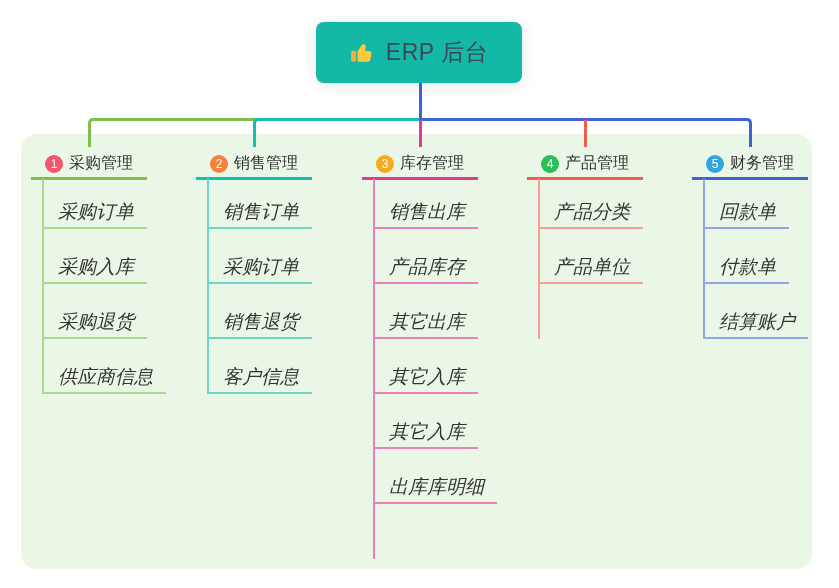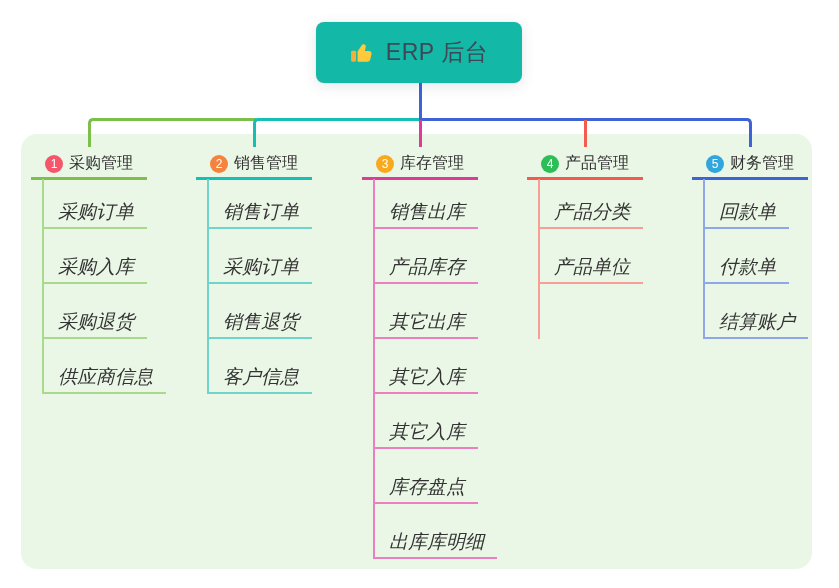--- a/index.html
+++ b/index.html
@@ -130,23 +130,20 @@
           <div class="child-row">
             <span class="child-node" style="border-bottom: 2px solid rgb(236, 127, 190);">其它出库</span>
           </div>
           <div class="child-row">
             <span class="child-node" style="border-bottom: 2px solid rgb(236, 127, 190);">其它入库</span>
           </div>
           <div class="child-row">
             <span class="child-node" style="border-bottom: 2px solid rgb(236, 127, 190);">其它入库</span>
           </div>
           <div class="child-row">
-            <span class="child-node" style="border-bottom: 2px solid rgb(236, 127, 190);">库存盘点</span>
-          </div>
-          <div class="child-row">
             <span class="child-node" style="border-bottom: 2px solid rgb(236, 127, 190);">出库库明细</span>
           </div>
         </div>
   </div>
 
   <div class="branch">
     <div class="branch-header" style="left: 527px; top: 150px; width: 116px; border-bottom: 3px solid rgb(242, 91, 80);">
       <span class="badge" style="background: rgb(46, 190, 87);">4</span>
       <span class="branch-label">产品管理</span>
     </div>

